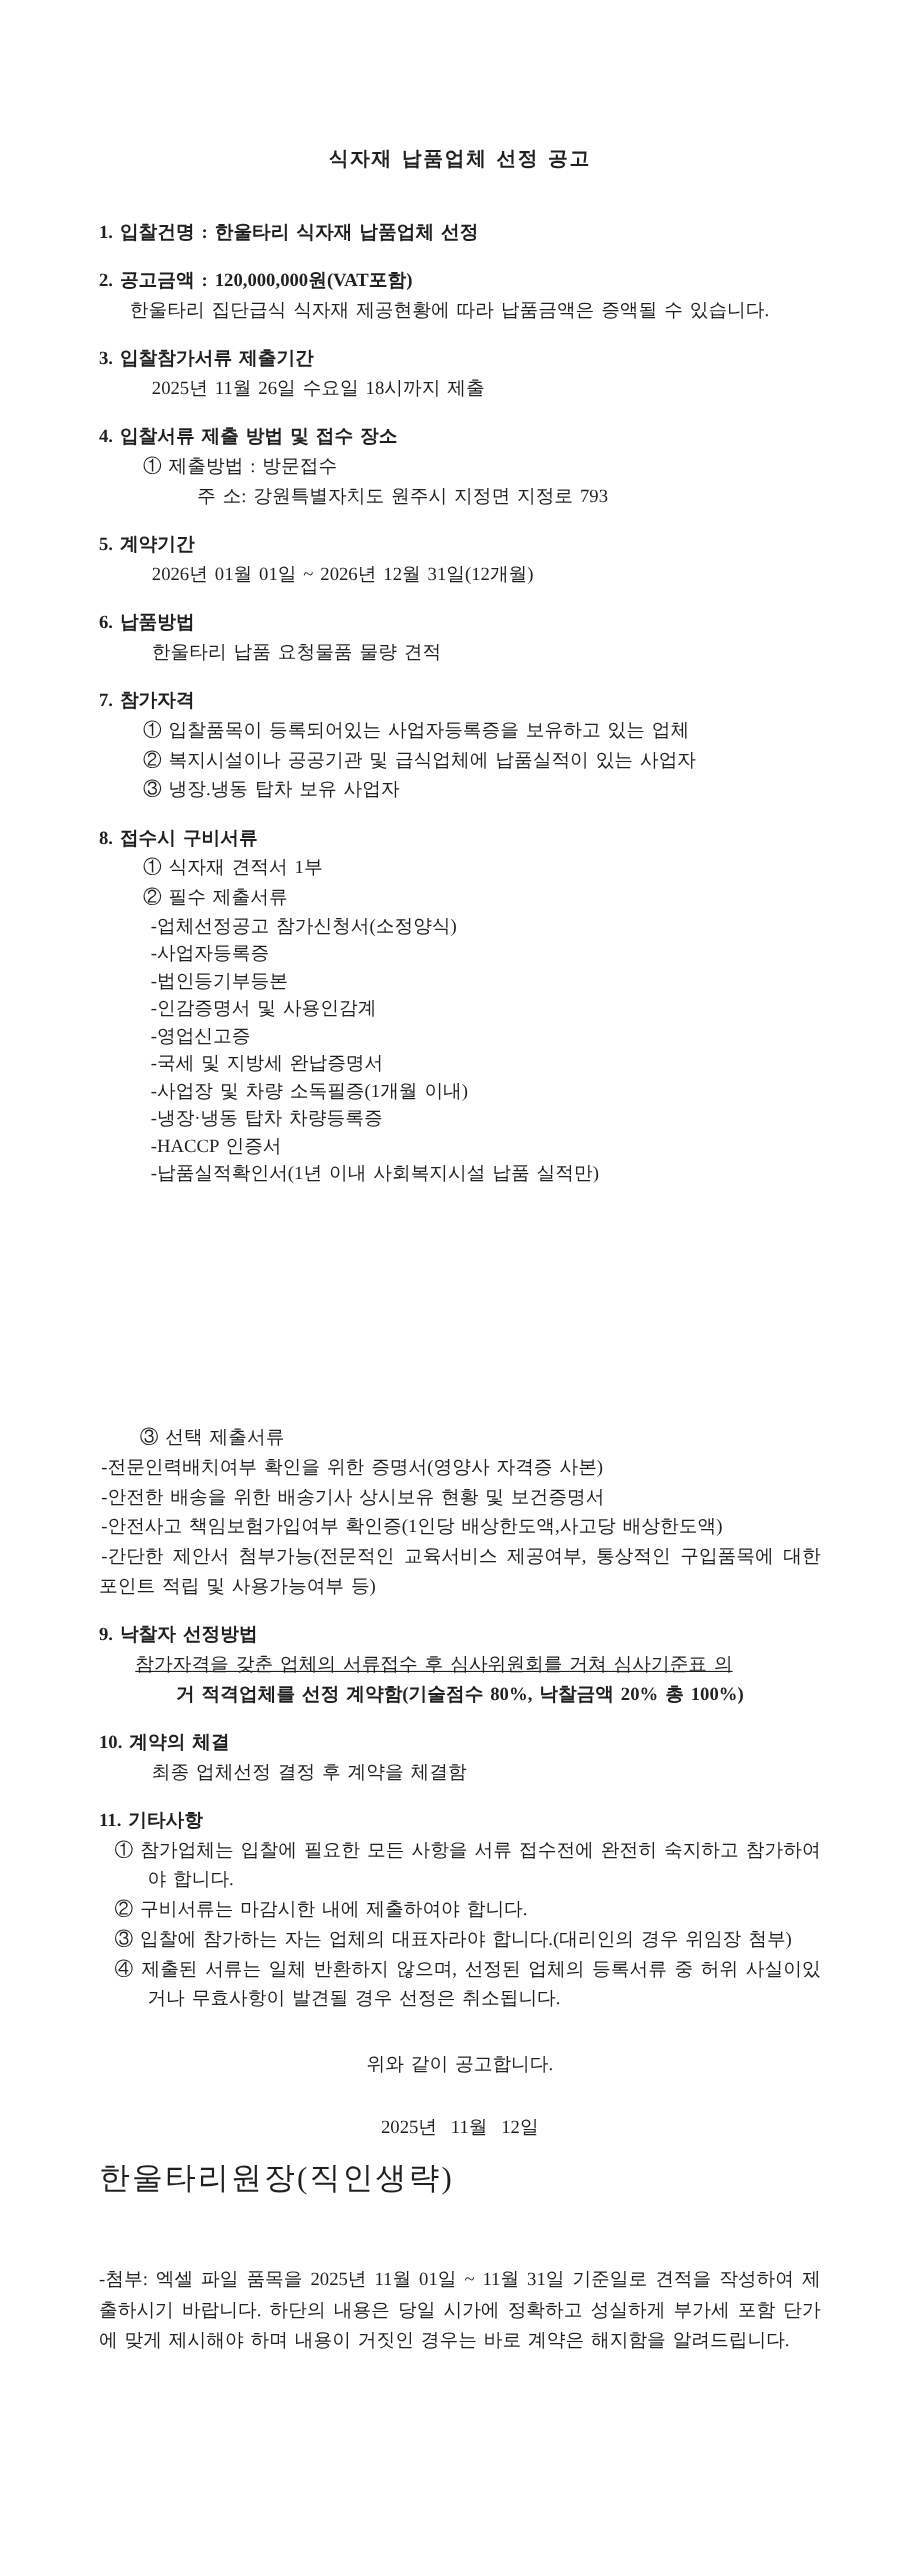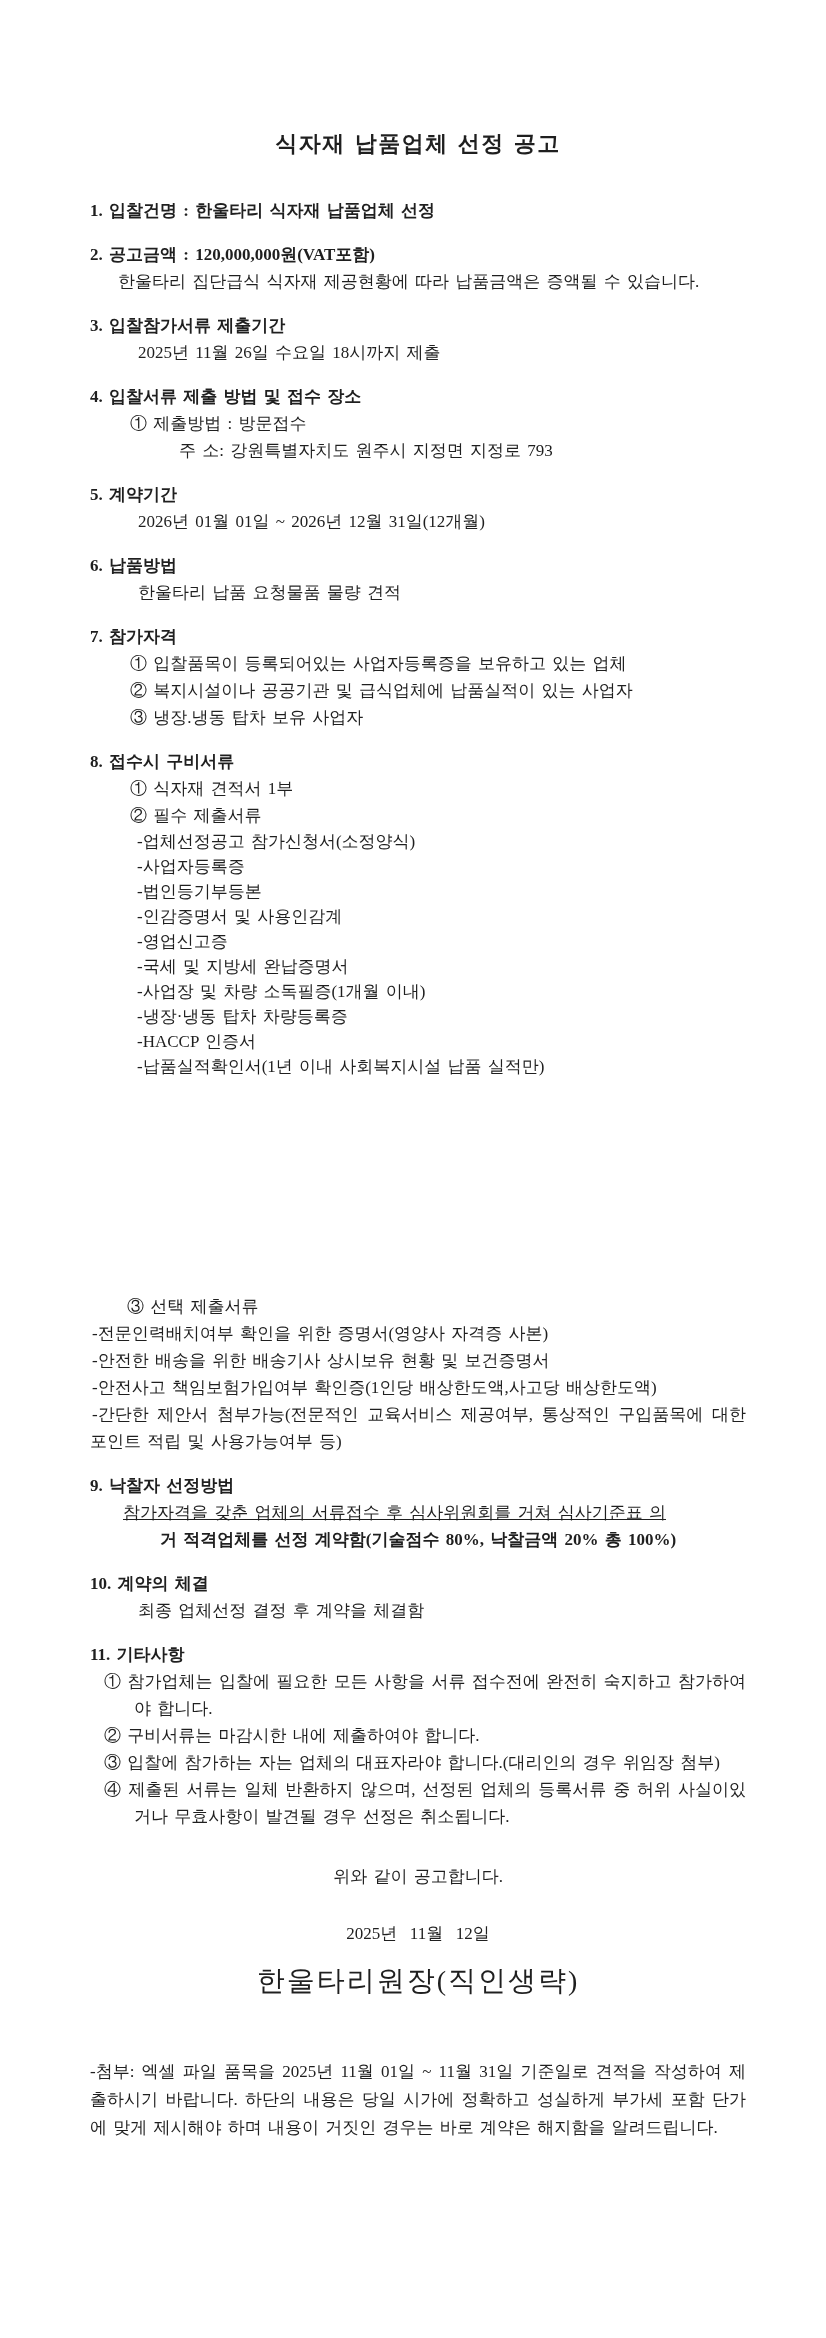--- a/index.html
+++ b/index.html
@@ -19,21 +19,21 @@
   .content {
     padding: 0 80px 0 90px;
     font-size: 17px;
     line-height: 27px;
     word-spacing: 2px;
   }
   .doc-title {
     padding-top: 122px;
     height: 44px;
     line-height: 44px;
-    font-size: 22px;
+    font-size: 18px;
     font-weight: bold;
     letter-spacing: 1.5px;
     text-align: center;
     margin-bottom: 31px;
   }
   .sec { margin-top: 17px; }
   .sec-heading { font-weight: bold; }
   .body-ind { margin-left: 48px; }
   .body-sm-ind { margin-left: 28px; }
   .circ-item { margin-left: 40px; }
@@ -46,21 +46,20 @@
   .s9-line2 { margin-left: 70px; font-weight: bold; }
   .etc-item {
     padding-left: 44px;
     text-indent: -30px;
     text-align: justify;
   }
   .closing-statement { margin-top: 33px; text-align: center; }
   .closing-date { margin-top: 30px; text-align: center; white-space: pre-wrap; font-family: Liberation Serif, serif; }
   .signature {
     margin-top: 14px;
-    text-align: center;
     font-size: 28px;
     line-height: 40px;
     letter-spacing: 2px;
   }
   .attachment {
     margin-top: 57px;
     line-height: 28px;
     text-align: justify;
   }
 </style>

